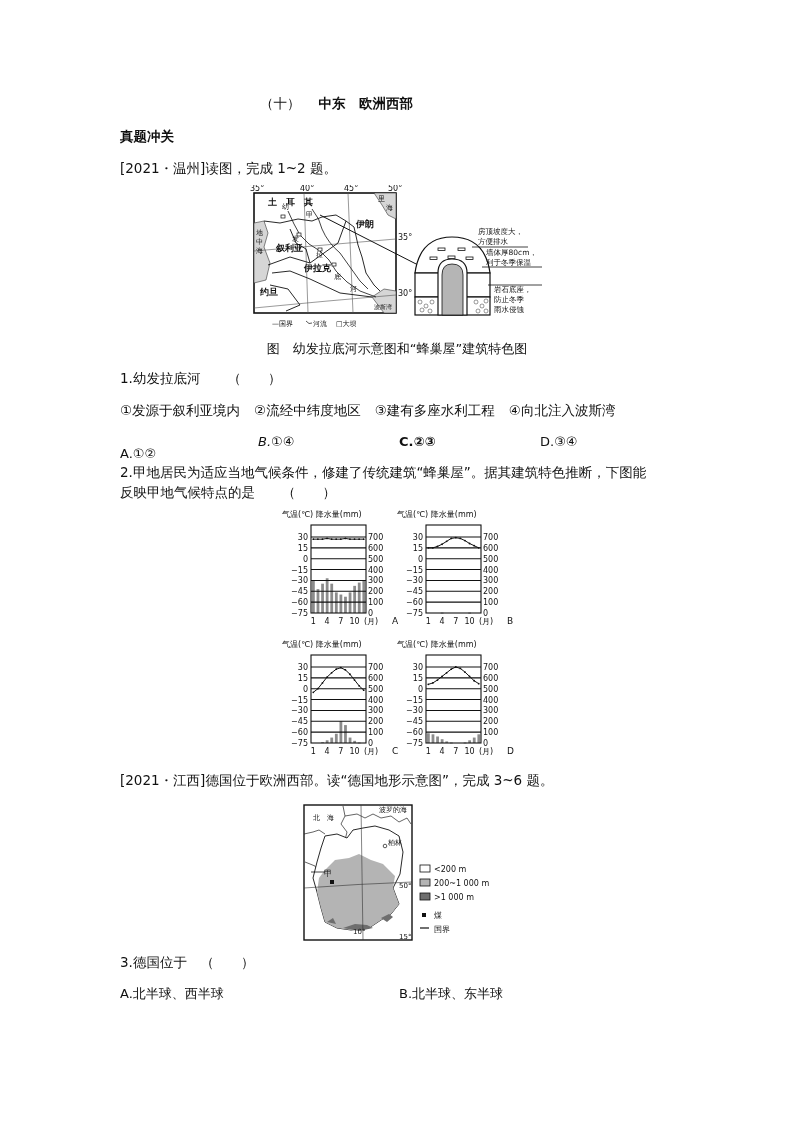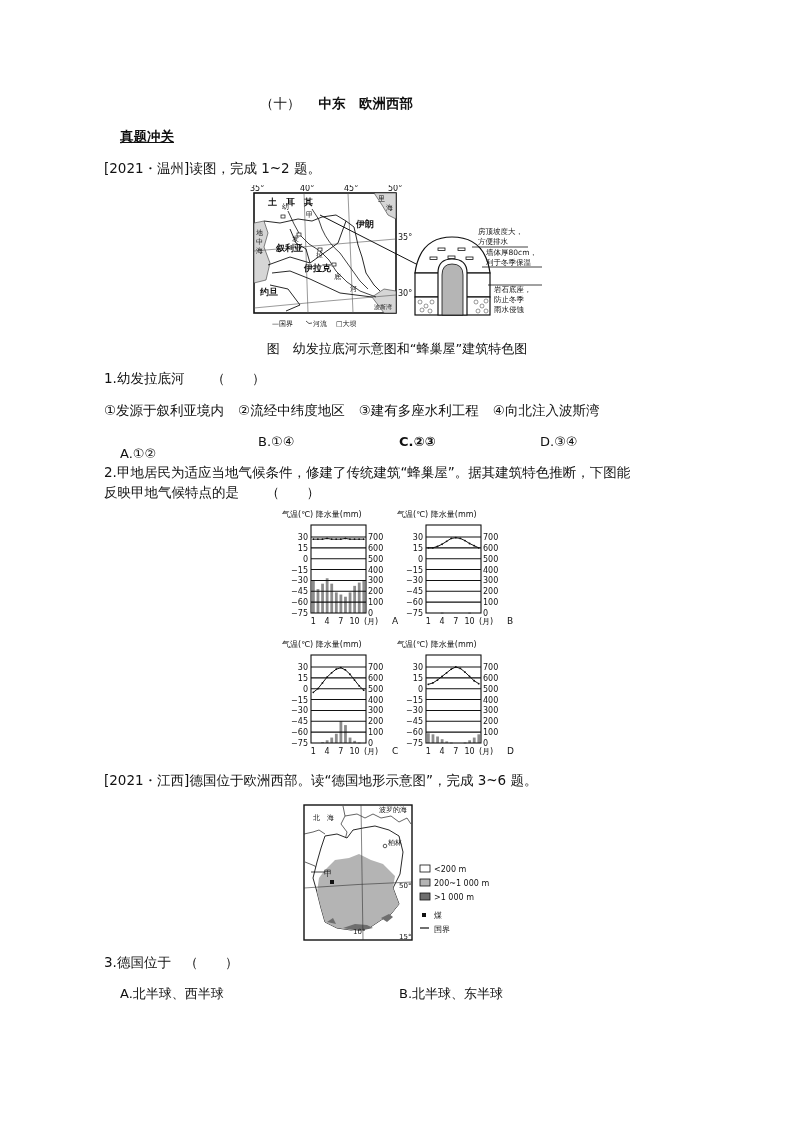--- a/index.html
+++ b/index.html
@@ -2,22 +2,22 @@
 <html><head>
 <meta charset="utf-8">
 <style>
   html,body{margin:0;padding:0;background:#fff;}
   body{width:794px;height:1123px;position:relative;overflow:hidden;color:#111;
        font-family:"DejaVu Sans","Liberation Sans",sans-serif;font-size:13px;}
   .abs{position:absolute;white-space:nowrap;}
   .title{top:95px;left:0;width:673px;text-align:center;font-size:13.5px;}
   .title .num{font-weight:normal;margin-right:18px;}
   .title .main{font-weight:bold;}
-  .section{top:128px;left:120px;font-weight:bold;font-size:13.5px;text-decoration:underline;}
-  .line{left:104px;font-size:13.5px;}
+  .section{top:128px;left:120px;font-weight:bold;font-size:13.5px;}
+  .line{left:120px;font-size:13.5px;}
   .caption{top:340px;left:0;width:794px;text-align:center;font-size:13px;}
   .stmt span{margin-right:14px;}
   .opt{font-size:13px;}
   svg text{font-family:"DejaVu Sans","Liberation Sans",sans-serif;fill:#111;}
   .chart{position:absolute;width:125px;height:125px;overflow:visible;}
 </style>
 </head>
 <body>
 
 <div class="abs title">
@@ -144,21 +144,21 @@
   </g>
 </svg>
 
 <div class="abs caption">图　幼发拉底河示意图和“蜂巢屋”建筑特色图</div>
 
 <div class="abs line" style="top:370px;">1.幼发拉底河　　（　　）</div>
 <div class="abs line stmt" style="top:402px;">
   <span>①发源于叙利亚境内</span><span>②流经中纬度地区</span><span>③建有多座水利工程</span><span>④向北注入波斯湾</span>
 </div>
 <div class="abs opt" style="top:434px;left:120px;margin-top:12px;">A.①②</div>
-<div class="abs opt" style="top:434px;left:258px;">B.①④</div>
+<div class="abs opt" style="top:434px;left:258px;font-style:italic;">B.①④</div>
 <div class="abs opt" style="top:434px;left:399px;font-weight:bold;">C.②③</div>
 <div class="abs opt" style="top:434px;left:540px;">D.③④</div>
 
 <div class="abs line" style="top:464px;">2.甲地居民为适应当地气候条件，修建了传统建筑“蜂巢屋”。据其建筑特色推断，下图能</div>
 <div class="abs line" style="top:484px;">反映甲地气候特点的是　　（　　）</div>
 
 <svg class="chart" style="left:280px;top:505px;" viewBox="0 0 125 125">
     <text x="2" y="12" font-size="8">气温(℃) 降水量(mm)</text>
     <rect x="32" y="75.42857142857143" width="2.783333333333333" height="32.57142857142857" fill="#8c8c8c"></rect>
     <rect x="36.583333333333336" y="84.11428571428571" width="2.783333333333333" height="23.885714285714286" fill="#8c8c8c"></rect>

